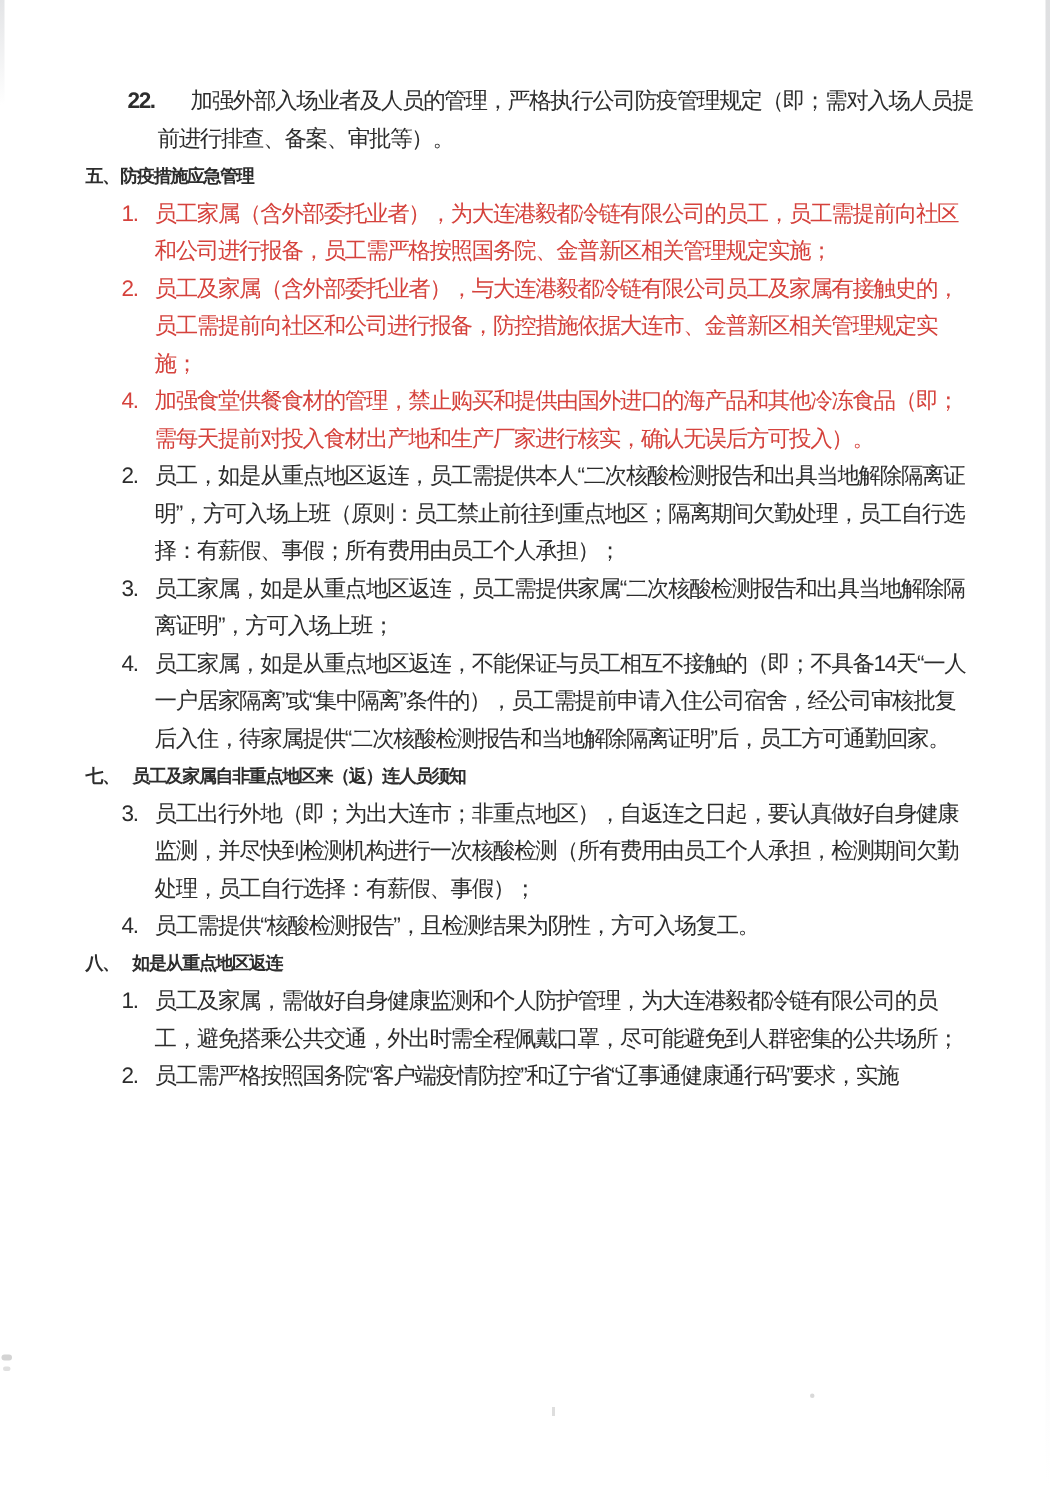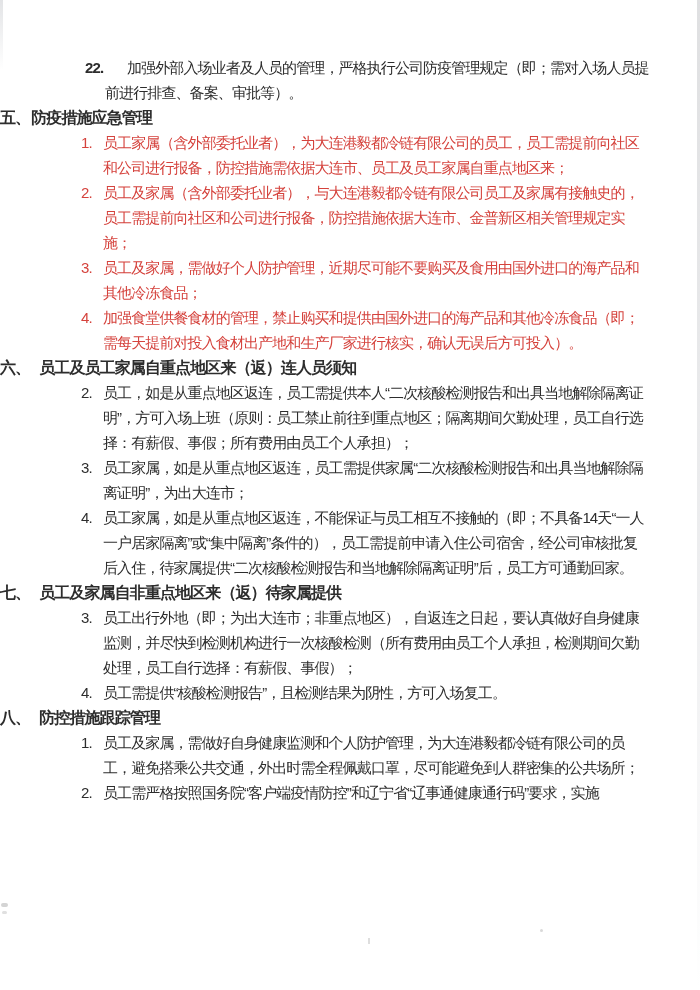--- a/index.html
+++ b/index.html
@@ -39,22 +39,23 @@
     padding-left:20px;
     text-indent:-20px;
   }
   .item.lead .num {
     width:42px;
     font-weight:bold;
   }
   .item.red { color:var(--red,#d5423c); }
 
   .sec-heading {
+    margin-left:57px;
     font-weight:bold;
-    font-size:16px;
+    font-size:12px;
   }
   .sec-num { margin-right:9px; }
   .sec-heading.tight .sec-num { margin-right:1px; }
 
   
   .edge-right {
     position:absolute; top:0; right:0; width:3px; height:990px;
     background:linear-gradient(#d7d8da, #e9eaec 60%, #ffffff);
     opacity:.8;
   }
@@ -71,32 +72,30 @@
 <body style="background: rgb(255, 255, 255);">
 
 <div class="page">
 
   <div class="item lead">
     <span class="num">22.</span><span class="txt">加强外部入场业者及人员的管理，严格执行公司防疫管理规定（即；需对入场人员提前进行排查、备案、审批等）。</span>
   </div>
 
   <div id="sections">
       <div class="sec-heading tight"><span class="sec-num">五、</span><span class="sec-title">防疫措施应急管理</span></div>
-      <div class="item red"><span class="num">1.</span><span class="txt">员工家属（含外部委托业者），为大连港毅都冷链有限公司的员工，员工需提前向社区和公司进行报备，防控措施需依据大连市、员工及员工家属自重点地区来；</span></div>
+      <div class="item red"><span class="num">1.</span><span class="txt">员工家属（含外部委托业者），为大连港毅都冷链有限公司的员工，员工需提前向社区和公司进行报备，员工需严格按照国务院、金普新区相关管理规定实施；</span></div>
       <div class="item red"><span class="num">2.</span><span class="txt">员工及家属（含外部委托业者），与大连港毅都冷链有限公司员工及家属有接触史的，员工需提前向社区和公司进行报备，防控措施依据大连市、金普新区相关管理规定实施；</span></div>
-      <div class="item red"><span class="num">3.</span><span class="txt">员工及家属，需做好个人防护管理，近期尽可能不要购买及食用由国外进口的海产品和其他冷冻食品；</span></div>
       <div class="item red"><span class="num">4.</span><span class="txt">加强食堂供餐食材的管理，禁止购买和提供由国外进口的海产品和其他冷冻食品（即；需每天提前对投入食材出产地和生产厂家进行核实，确认无误后方可投入）。</span></div>
-      <div class="sec-heading"><span class="sec-num">六、</span><span class="sec-title">员工及员工家属自重点地区来（返）连人员须知</span></div>
       <div class="item"><span class="num">2.</span><span class="txt">员工，如是从重点地区返连，员工需提供本人“二次核酸检测报告和出具当地解除隔离证明”，方可入场上班（原则：员工禁止前往到重点地区；隔离期间欠勤处理，员工自行选择：有薪假、事假；所有费用由员工个人承担）；</span></div>
-      <div class="item"><span class="num">3.</span><span class="txt">员工家属，如是从重点地区返连，员工需提供家属“二次核酸检测报告和出具当地解除隔离证明”，为出大连市；</span></div>
+      <div class="item"><span class="num">3.</span><span class="txt">员工家属，如是从重点地区返连，员工需提供家属“二次核酸检测报告和出具当地解除隔离证明”，方可入场上班；</span></div>
       <div class="item"><span class="num">4.</span><span class="txt">员工家属，如是从重点地区返连，不能保证与员工相互不接触的（即；不具备14天“一人一户居家隔离”或“集中隔离”条件的），员工需提前申请入住公司宿舍，经公司审核批复后入住，待家属提供“二次核酸检测报告和当地解除隔离证明”后，员工方可通勤回家。</span></div>
-      <div class="sec-heading"><span class="sec-num">七、</span><span class="sec-title">员工及家属自非重点地区来（返）待家属提供</span></div>
+      <div class="sec-heading"><span class="sec-num">七、</span><span class="sec-title">员工及家属自非重点地区来（返）连人员须知</span></div>
       <div class="item"><span class="num">3.</span><span class="txt">员工出行外地（即；为出大连市；非重点地区），自返连之日起，要认真做好自身健康监测，并尽快到检测机构进行一次核酸检测（所有费用由员工个人承担，检测期间欠勤处理，员工自行选择：有薪假、事假）；</span></div>
       <div class="item"><span class="num">4.</span><span class="txt">员工需提供“核酸检测报告”，且检测结果为阴性，方可入场复工。</span></div>
-      <div class="sec-heading"><span class="sec-num">八、</span><span class="sec-title">防控措施跟踪管理</span></div>
+      <div class="sec-heading"><span class="sec-num">八、</span><span class="sec-title">如是从重点地区返连</span></div>
       <div class="item"><span class="num">1.</span><span class="txt">员工及家属，需做好自身健康监测和个人防护管理，为大连港毅都冷链有限公司的员工，避免搭乘公共交通，外出时需全程佩戴口罩，尽可能避免到人群密集的公共场所；</span></div>
       <div class="item"><span class="num">2.</span><span class="txt">员工需严格按照国务院“客户端疫情防控”和辽宁省“辽事通健康通行码”要求，实施</span></div>
     </div>
 
   <div class="edge-right"></div>
   <div class="edge-left-top"></div>
   <div class="speck-a"></div>
   <div class="speck-b"></div>
   <div class="speck-c"></div>
   <div class="speck-d"></div>

